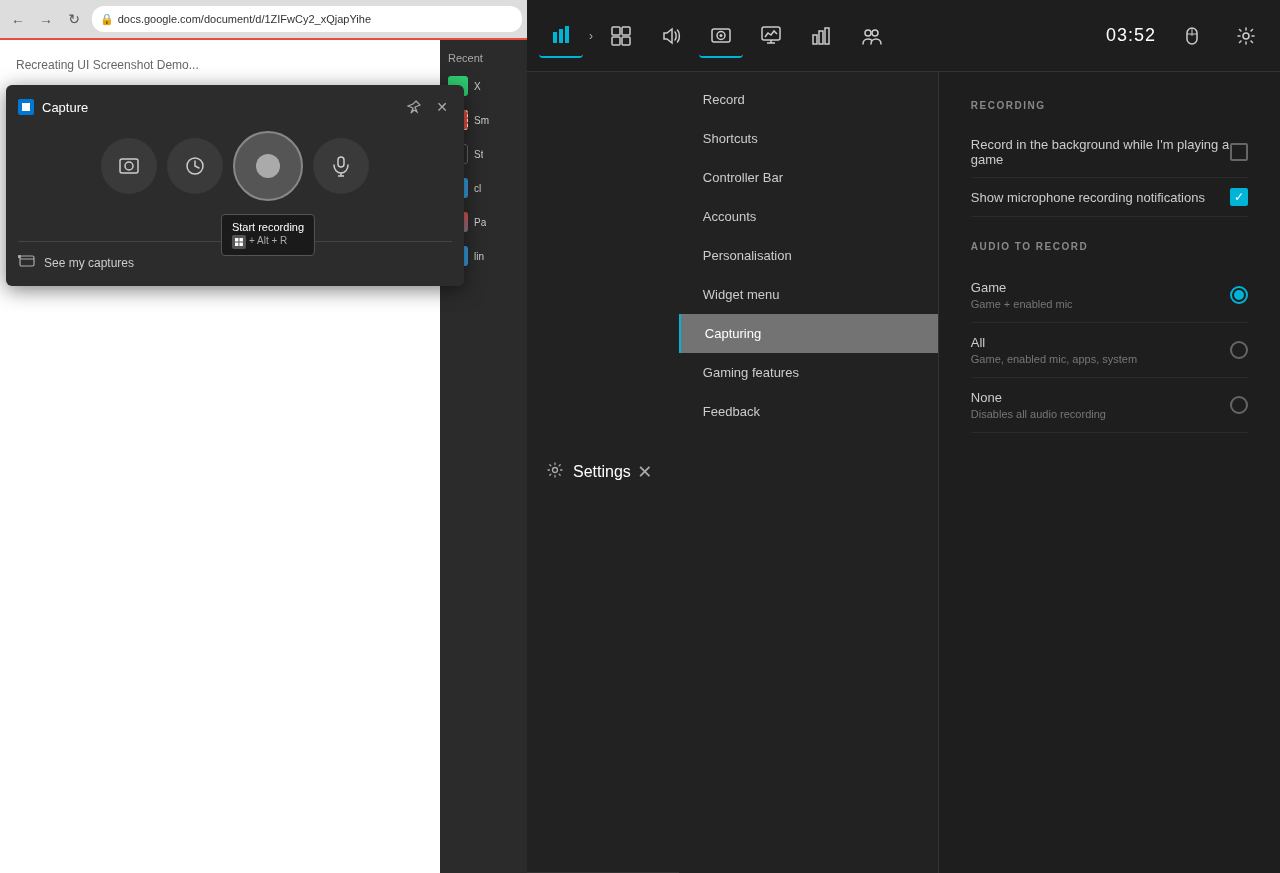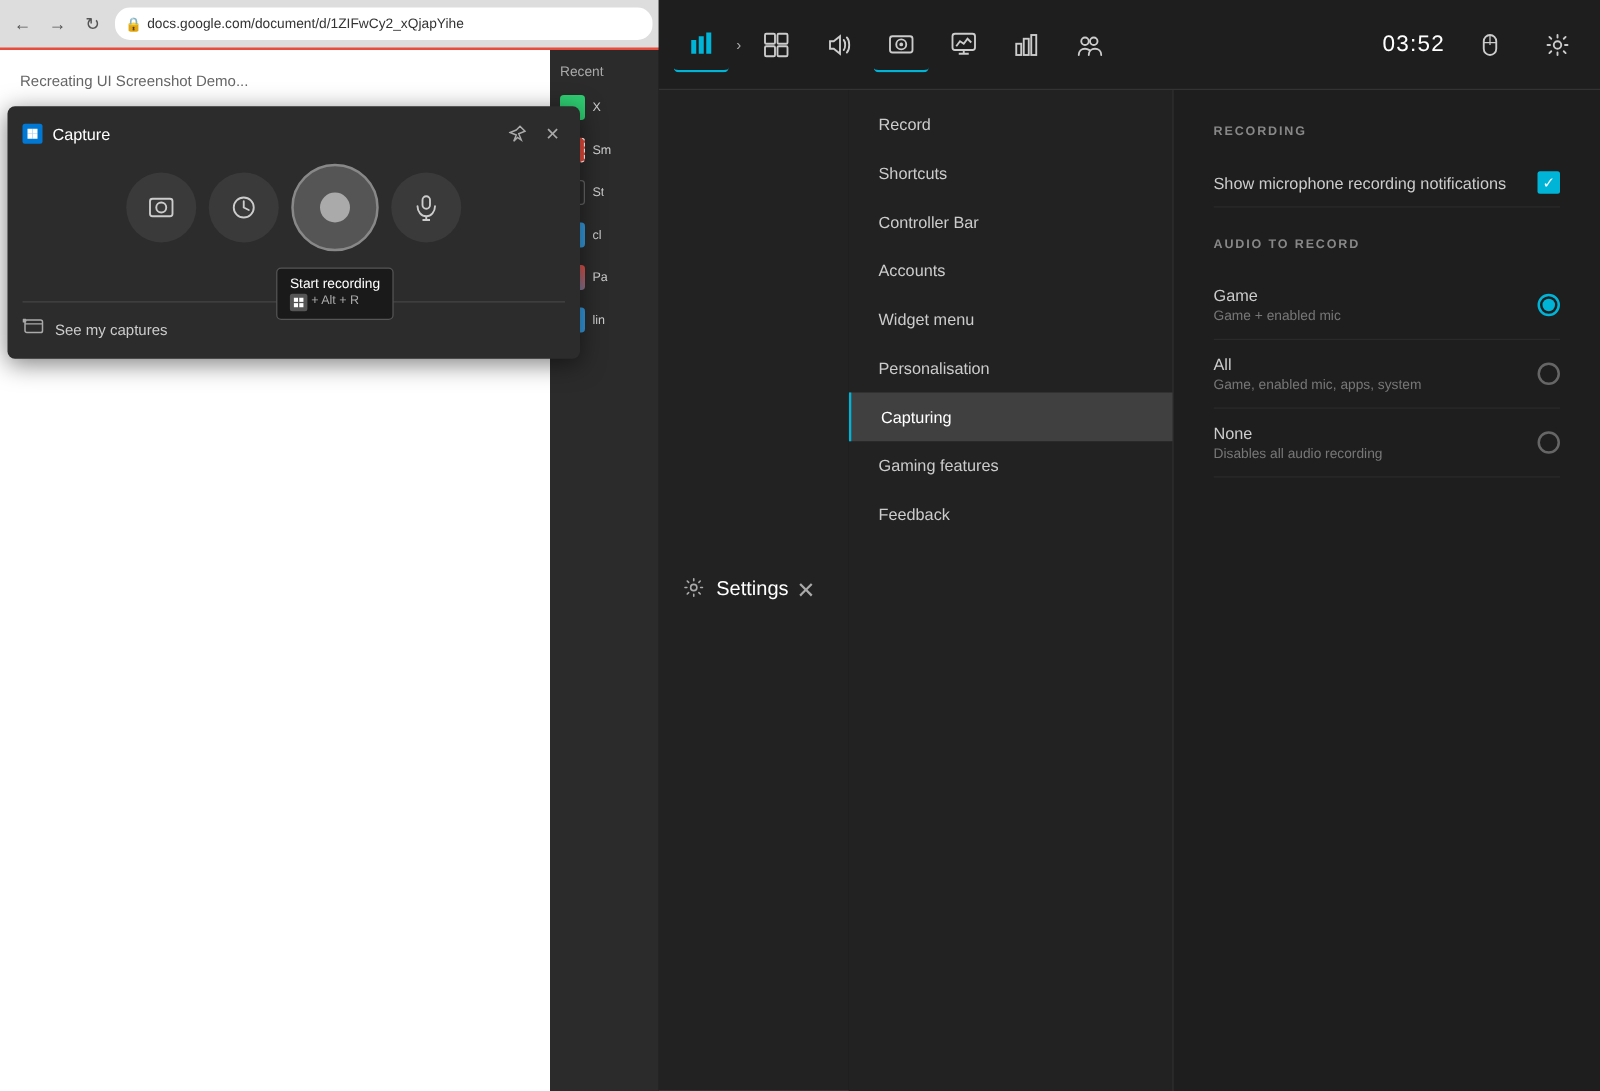--- a/index.html
+++ b/index.html
@@ -380,21 +380,21 @@
     .nav-item {
       padding: 12px 24px;
       color: #ccc;
       font-size: 13px;
       cursor: pointer;
       display: flex;
       align-items: center;
     }
 
     .nav-item.active {
-      background: #404040;
+      background: #737373;
       color: #fff;
       border-left: 2px solid #00b4d8;
     }
 
     
     .settings-content {
       flex: 1;
       background: #1e1e1e;
       padding: 28px 32px;
       overflow-y: auto;
@@ -728,40 +728,44 @@
         <div class="nav-item">
           <span>Shortcuts</span>
         </div>
         <div class="nav-item">
           <span>Controller Bar</span>
         </div>
         <div class="nav-item">
           <span>Accounts</span>
         </div>
         <div class="nav-item">
+          <span>Personalisation</span>
+        </div>
+        <div class="nav-item">
           <span>Widget menu</span>
-        </div>
-        <div class="nav-item">
-          <span>Personalisation</span>
         </div>
         <div class="nav-item active">
           <span>Capturing</span>
         </div>
         <div class="nav-item">
           <span>Gaming features</span>
         </div>
         <div class="nav-item">
           <span>Feedback</span>
         </div>
       </nav>
 
       <div class="settings-content">
 
         <div class="section-label">RECORDING</div>
 
+        <div class="setting-row">
+          <span class="setting-row-text">Record in the background while I'm playing a game</span>
+          <div class="checkbox-unchecked"></div>
+        </div>
 
         <div class="setting-row">
           <span class="setting-row-text">Show microphone recording notifications</span>
           <div class="checkbox-checked">✓</div>
         </div>
 
         <div class="section-divider">
           <div class="section-label">AUDIO TO RECORD</div>
         </div>
 

